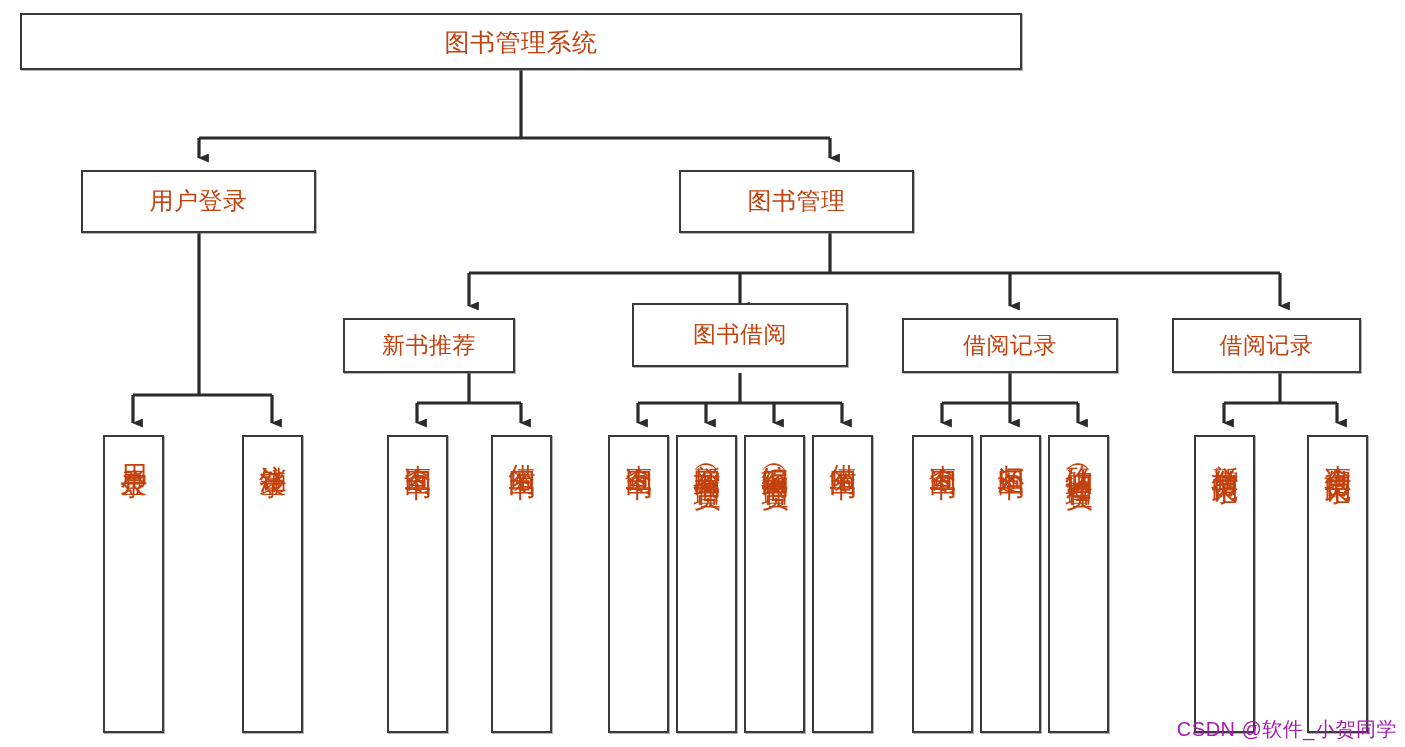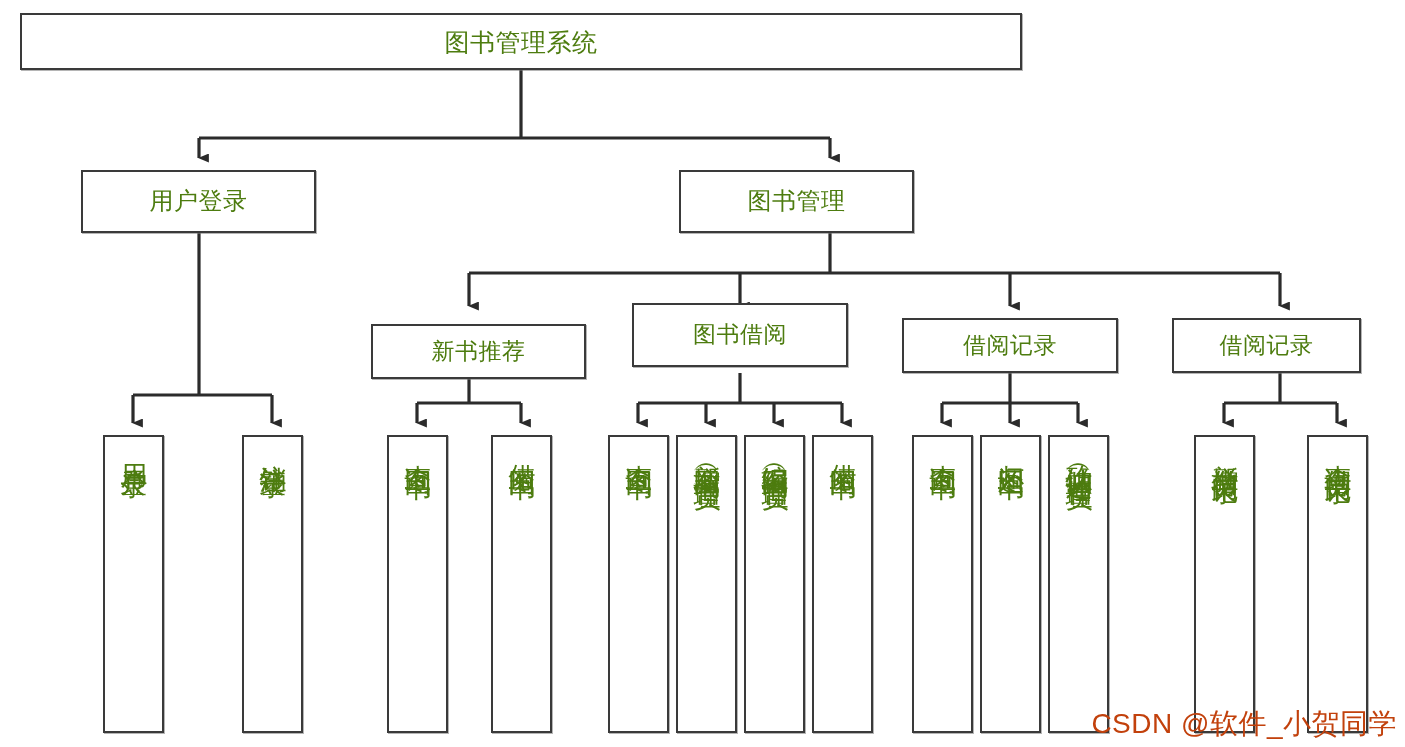--- a/index.html
+++ b/index.html
@@ -8,21 +8,21 @@
   #wires{position:absolute;left:0;top:0;width:1405px;height:747px;pointer-events:none;}
 
   .node{
     position:absolute;
     box-sizing:border-box;
     background:#ffffff;
     border:2px solid #3a3a3a;
     display:flex;
     align-items:center;
     justify-content:center;
-    color:#4d7c0f;
+    color:#c2410c;
     box-shadow:1px 1px 0 rgba(120,120,120,.55);
   }
   .node .lbl{
     display:block;
     text-align:center;
     line-height:1.12;
     letter-spacing:.5px;
   }
 
   .n-root .lbl{font-size:25px;}
@@ -40,22 +40,22 @@
     font-size:27px;
     line-height:1.0;
     letter-spacing:3px;
     white-space:nowrap;
   }
 
   .watermark{
     position:absolute;
     right:8px;
     bottom:4px;
-    font-size:28px;
-    color:#c2410c;
+    font-size:20px;
+    color:#a21caf;
     white-space:nowrap;
     letter-spacing:.5px;
   }
 </style>
 </head>
 <body>
 
 <div id="stage">
 
   <svg id="wires" viewBox="0 0 1405 747">
@@ -112,21 +112,21 @@
     <span class="lbl">图书管理系统</span>
   </div>
 
   <div class="node n-l2" style="left:81px;top:170px;width:235px;height:63px;">
     <span class="lbl">用户登录</span>
   </div>
   <div class="node n-l2" style="left:679px;top:170px;width:235px;height:63px;">
     <span class="lbl">图书管理</span>
   </div>
 
-  <div class="node n-l3" style="left:371px;top:318px;width:215px;height:55px;margin-top:6px;">
+  <div class="node n-l3" style="left:343px;top:318px;width:172px;height:55px;">
     <span class="lbl">新书推荐</span>
   </div>
   <div class="node n-l3" style="left:632px;top:303px;width:216px;height:64px;">
     <span class="lbl">图书借阅</span>
   </div>
   <div class="node n-l3" style="left:902px;top:318px;width:216px;height:55px;">
     <span class="lbl">借阅记录</span>
   </div>
   <div class="node n-l3" style="left:1172px;top:318px;width:189px;height:55px;">
     <span class="lbl">借阅记录</span>

